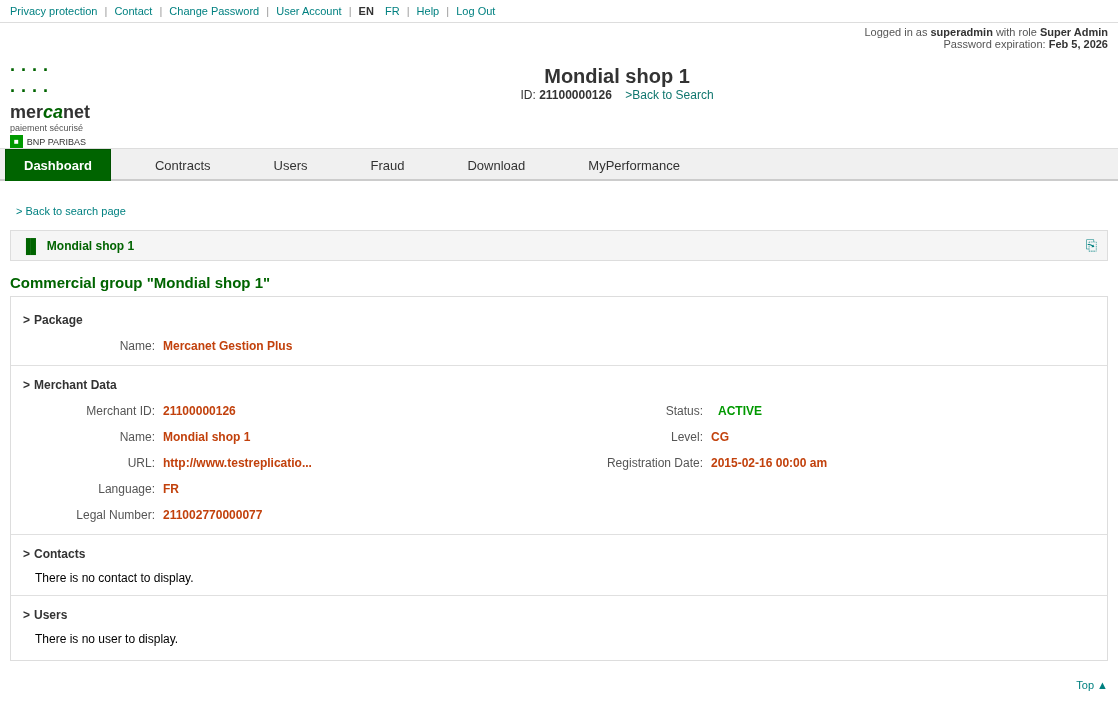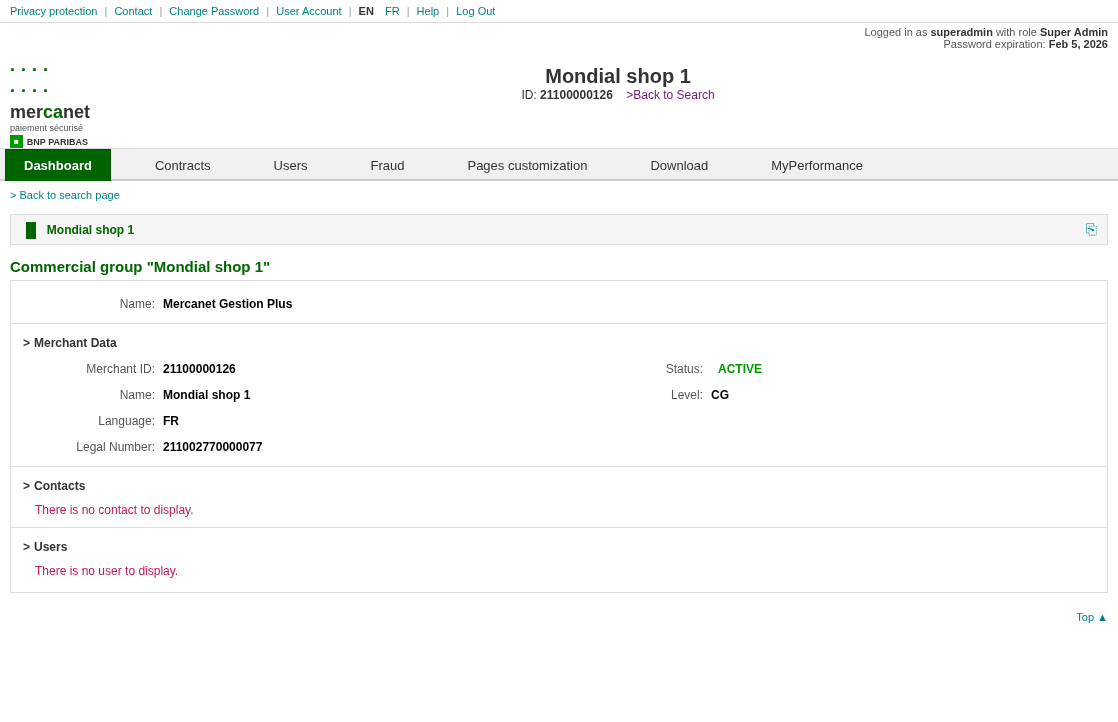--- a/index.html
+++ b/index.html
@@ -45,37 +45,37 @@
       margin-top: 2px;
     }
     .logo-bnp-box {
       background: #009900;
       color: #fff;
       font-size: 8px;
       font-weight: bold;
       padding: 2px 4px;
       margin-right: 4px;
     }
-    .logo-bnp-text { font-size: 9px; font-weight: bold; color: #333; }
+    .logo-bnp-text { font-size: 9px; font-weight: normal; color: #333; }
 
     .header-center {
       flex: 1;
       text-align: center;
       padding-top: 5px;
     }
     .header-center h1 {
       font-size: 20px;
       font-weight: bold;
       color: #333;
     }
     .header-center .shop-id {
       font-size: 12px;
       color: #333;
     }
-    .header-center .shop-id a { color: #701a75; text-decoration: none; }
+    .header-center .shop-id a { color: #0f766e; text-decoration: none; }
 
     
     .tabs {
       display: flex;
       background: #f0f0f0;
       border-bottom: 2px solid #ccc;
       padding: 0 5px;
       gap: 25px;
     }
     .tab {
@@ -90,22 +90,23 @@
     }
     .tab.active {
       background: #006400;
       color: #fff;
       border-color: #005000;
       font-weight: bold;
     }
 
     
     .back-link {
-      padding: 8px 10px;
+      padding: 8px 16px;
       font-size: 11px;
+      margin-top: 16px;
     }
     .back-link a { color: #008080; text-decoration: none; }
     .back-link a::before { content: '> '; }
 
     
     .card-header {
       background: #f5f5f5;
       border: 1px solid #ddd;
       padding: 6px 10px;
       margin: 5px 10px;
@@ -171,37 +172,37 @@
     .field-label {
       text-align: right;
       color: #555;
       font-size: 12px;
       min-width: 140px;
       padding-right: 8px;
       flex-shrink: 0;
     }
     .field-value {
       font-weight: bold;
-      color: #000000;
+      color: #c2410c;
       font-size: 12px;
     }
     .field-value.active { color: #009900; margin-left: 7px; }
 
     
     .section-divider {
       border: none;
       border-top: 1px solid #e0e0e0;
       margin: 6px 0;
     }
 
     
     .sub-section-msg {
       padding: 4px 24px;
       font-size: 12px;
-      color: #be185d;
+      color: #000000;
     }
 
     
     .top-link {
       text-align: right;
       padding: 8px 10px;
       font-size: 11px;
     }
     .top-link a { color: #008080; text-decoration: none; }
   </style>
@@ -234,21 +235,21 @@
   <br>
   <span>Password expiration:</span>
   <strong>Feb 5, 2026</strong>
 </div>
 
 <div class="header">
   <div class="logo-area">
     <div>
       <span style="font-size:18px; font-weight:bold; color:#333;">
         <span style="color:#006400;">· · · ·<br>· · · ·</span><br>
-        <span style="color:#333;">mer<span style="color:#006400;">ca</span>net</span>
+        <span style="color:#333;">mer<span style="color:#006400;font-style:italic;">ca</span>net</span>
       </span>
     </div>
     <div class="logo-area">
       <div style="font-size:9px; color:#555;">paiement sécurisé</div>
       <div class="logo-bnp">
         <div class="logo-bnp-box">■</div>
         <div class="logo-bnp-text">BNP PARIBAS</div>
       </div>
     </div>
   </div>
@@ -262,41 +263,41 @@
       <a href="#">&gt;Back to Search</a>
     </div>
   </div>
 </div>
 
 <div class="tabs">
   <a class="tab active" href="#">Dashboard</a>
   <a class="tab" href="#">Contracts</a>
   <a class="tab" href="#">Users</a>
   <a class="tab" href="#">Fraud</a>
-  <a class="tab" href="#">Pages customization</a>
   <a class="tab" href="#">Download</a>
   <a class="tab" href="#">MyPerformance</a>
 </div>
 
 <div class="back-link">
   <a href="#">Back to search page</a>
 </div>
 
 <div class="card-header">
   <div class="card-header-title">
     <span class="chart-icon">▐▌</span>
     <span>Mondial shop 1</span>
   </div>
   <span class="edit-icon">⎘</span>
 </div>
 
 <div class="commercial-group-title">Commercial group "Mondial shop 1"</div>
 
 <div class="content-box">
 
+  <div class="section-toggle">Package</div>
   <div class="field-row">
     <div class="field-block">
       <div class="field-label">Name:</div>
       <div class="field-value">Mercanet Gestion Plus</div>
     </div>
   </div>
 
   <hr class="section-divider">
 
   <div class="section-toggle">Merchant Data</div>
@@ -316,20 +317,30 @@
     <div class="field-block">
       <div class="field-label">Name:</div>
       <div class="field-value">Mondial shop 1</div>
     </div>
     <div class="field-block">
       <div class="field-label">Level:</div>
       <div class="field-value">CG</div>
     </div>
   </div>
 
+  <div class="field-row">
+    <div class="field-block">
+      <div class="field-label">URL:</div>
+      <div class="field-value">http://www.testreplicatio...</div>
+    </div>
+    <div class="field-block">
+      <div class="field-label">Registration Date:</div>
+      <div class="field-value">2015-02-16 00:00 am</div>
+    </div>
+  </div>
 
   <div class="field-row">
     <div class="field-block">
       <div class="field-label">Language:</div>
       <div class="field-value">FR</div>
     </div>
   </div>
 
   <div class="field-row">
     <div class="field-block">

